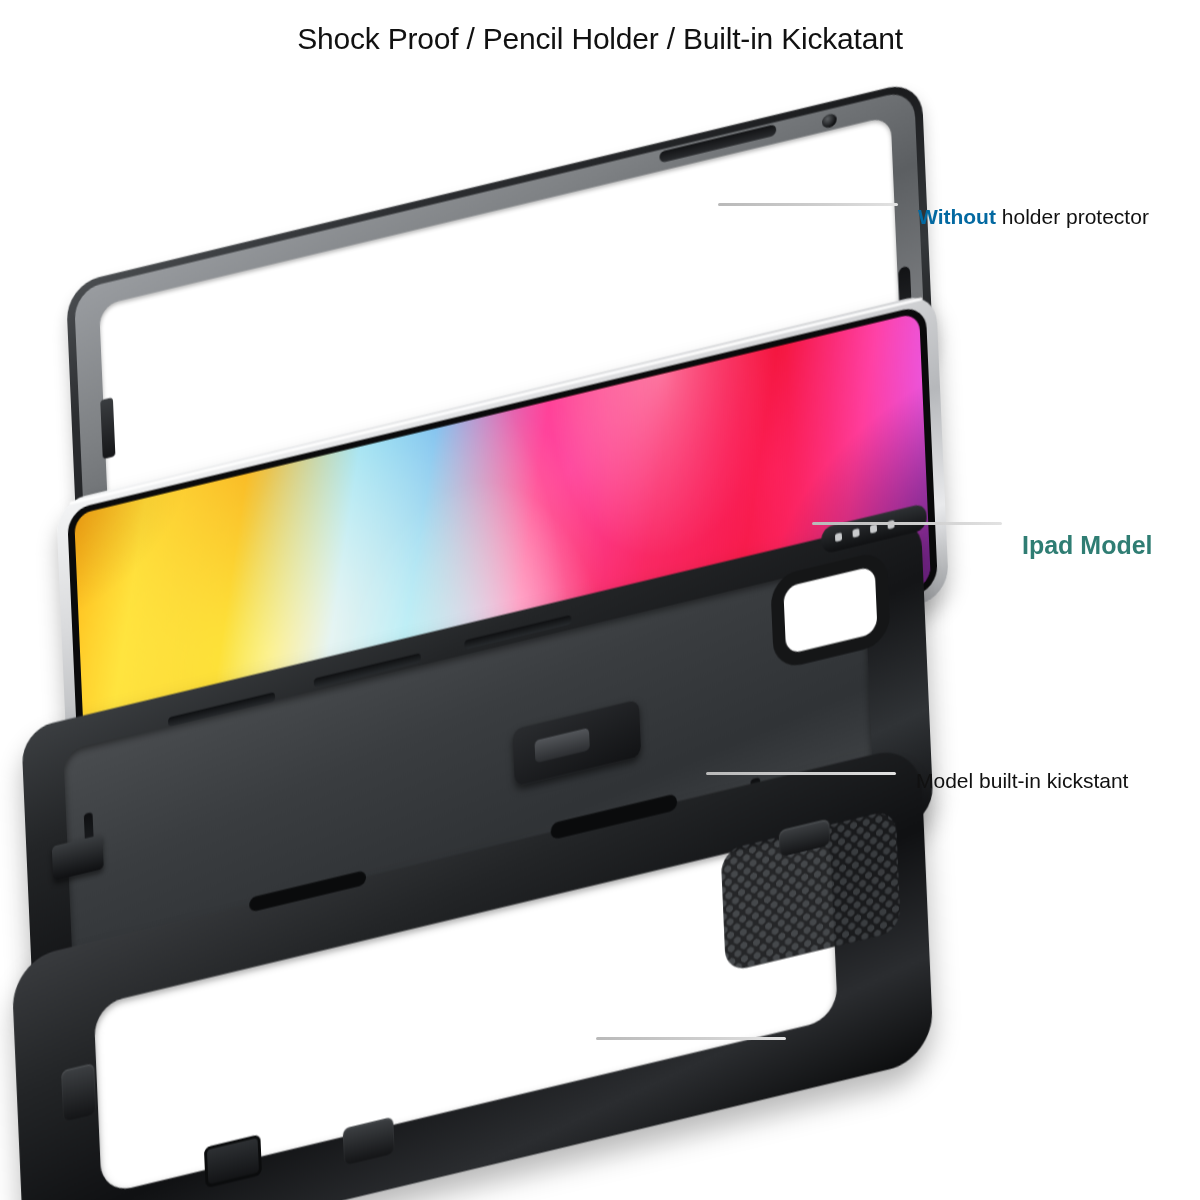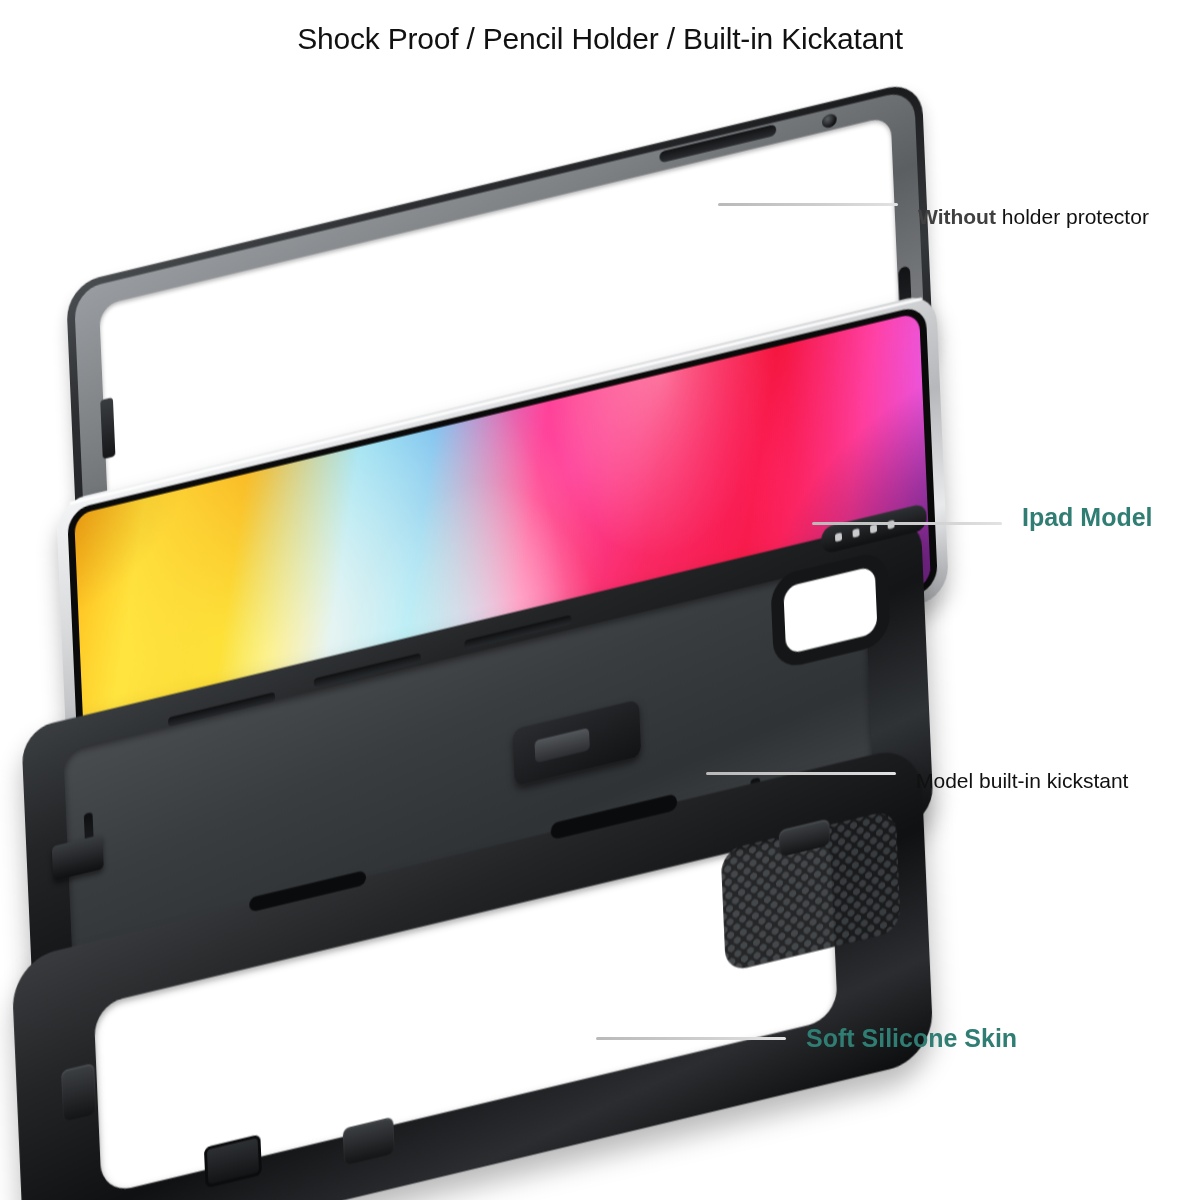--- a/index.html
+++ b/index.html
@@ -53,21 +53,21 @@
     line-height: 1.1;
   }
   .callout-sub {
     font-size: 21px;
     color: #111111;
     white-space: nowrap;
     margin-top: 9px;
     line-height: 1.1;
   }
   .callout-sub .em-red {
-    color: #404040;
+    color: #0369a1;
     font-weight: bold;
   }
   .leader {
     position: absolute;
     height: 3px;
     background: linear-gradient(to right, #b9b9b9, #cfcfcf 60%, #e2e2e2);
     border-radius: 2px;
   }
 
   
@@ -463,25 +463,24 @@
 </div>
 
 <div class="leader" style="left:718px; top:203px; width:180px;"></div>
 <div class="callout" style="left:918px; top:196px;">
   <div class="callout-sub">
     <span class="em-red">Without</span><span> holder protector</span>
   </div>
 </div>
 
 <div class="leader" style="left:812px; top:522px; width:190px;"></div>
-<div class="callout" style="left:1022px; top:504px;">
+<div class="callout" style="left:1022px; top:532px;">
   <div class="callout-title">Ipad Model</div>
 </div>
 
 <div class="leader" style="left:706px; top:772px; width:190px;"></div>
 <div class="callout" style="left:916px; top:760px;">
   <div class="callout-sub">Model built-in kickstant</div>
 </div>
 
 <div class="leader" style="left:596px; top:1037px; width:190px;"></div>
 <div class="callout" style="left:806px; top:1025px;">
-  <div class="callout-title">Soft Silicone Skin</div>
 </div>
 
 </body></html>

